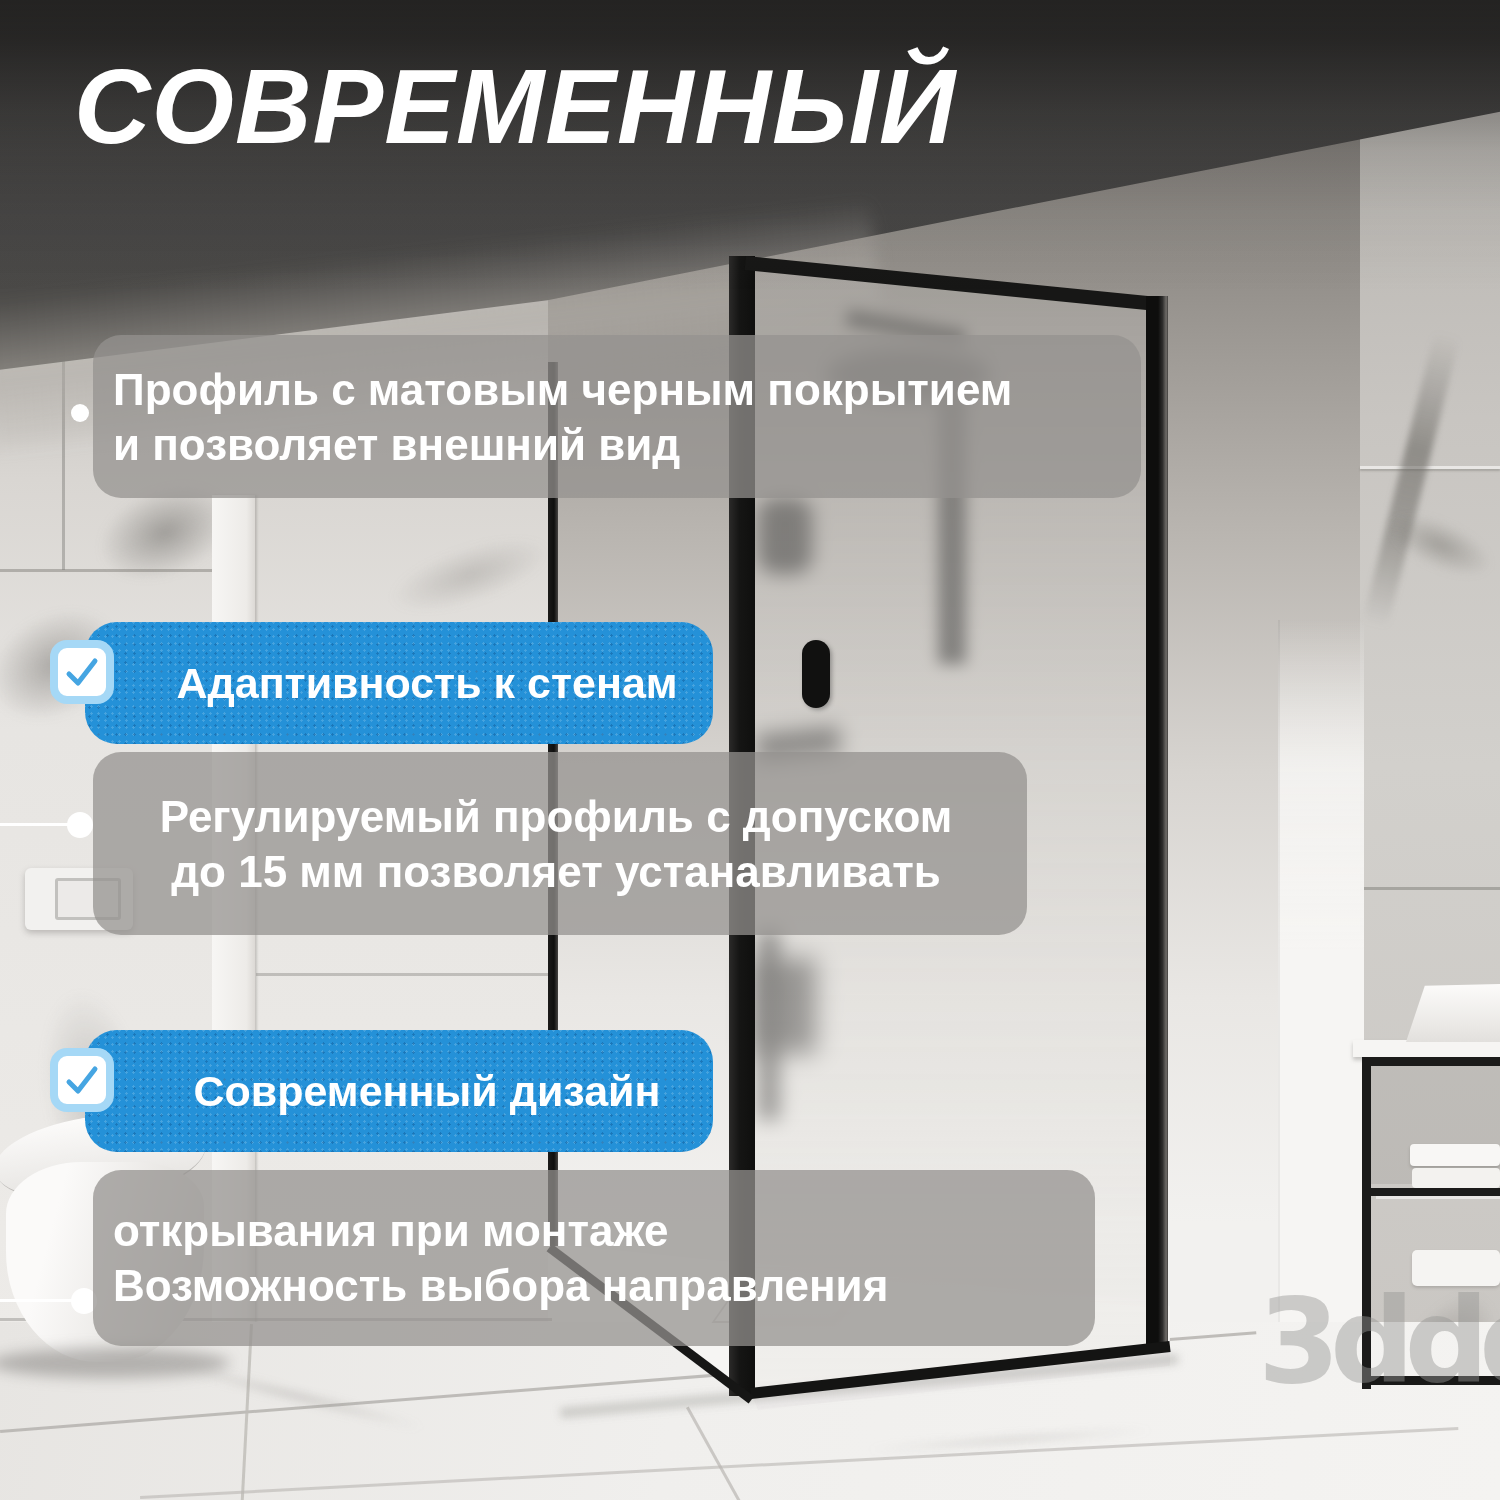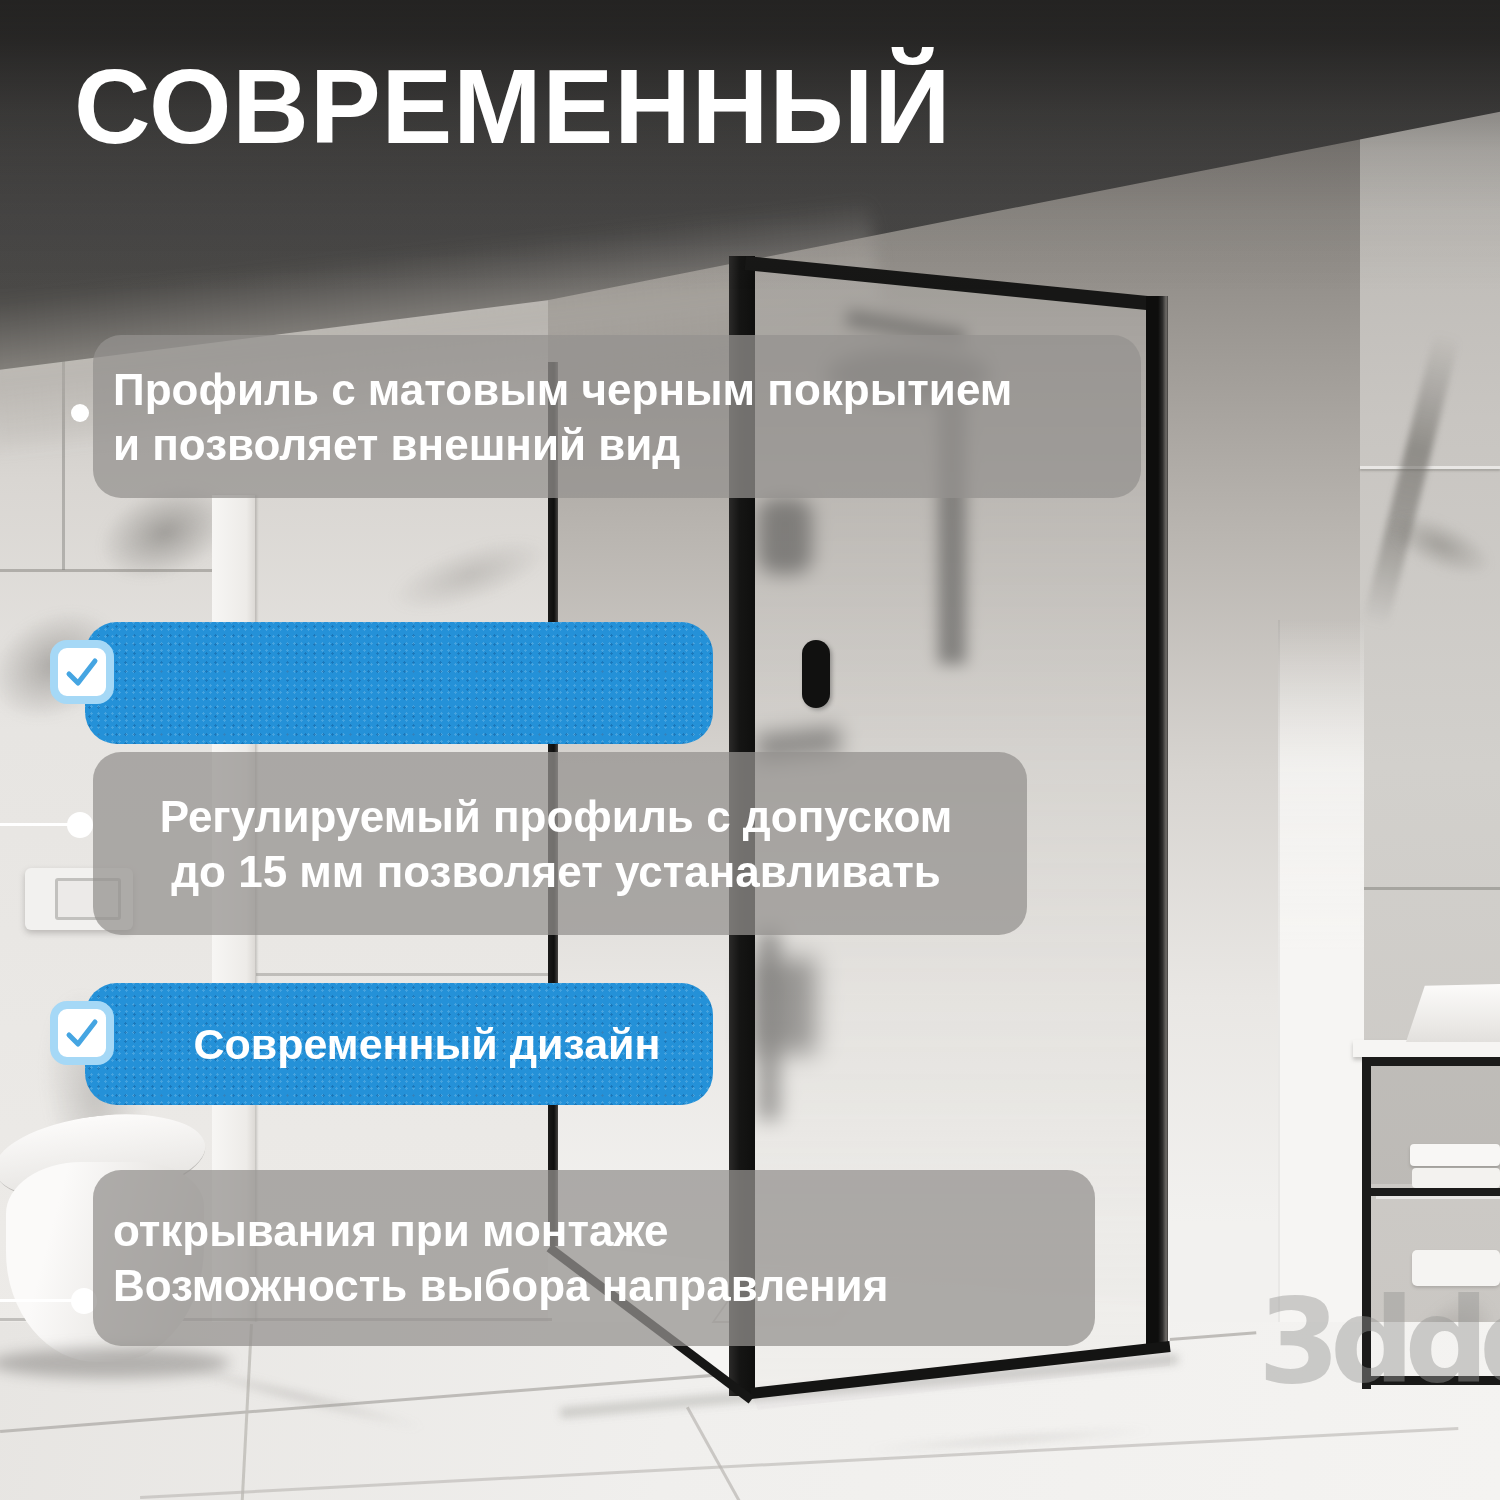--- a/index.html
+++ b/index.html
@@ -10,21 +10,21 @@
   #scene{position:absolute;inset:0;}
   .vein{position:absolute;filter:blur(4px);}
   .groutline{position:absolute;}
   
   .shade-top{position:absolute;left:0;top:0;width:1500px;height:470px;
     background:linear-gradient(180deg,
       rgba(33,32,31,0.88) 0%, rgba(33,32,31,0.78) 8%,
       rgba(35,34,33,0.52) 16%, rgba(40,39,38,0.30) 24%,
       rgba(45,44,42,0.16) 32%, rgba(52,51,49,0.06) 45%, rgba(60,59,57,0) 62%);}
   .title{position:absolute;left:74px;top:54px;color:#fff;font-weight:700;
-    font-size:106px;line-height:105px;letter-spacing:1px;}
+    font-size:106px;line-height:105px;letter-spacing:1px;font-style:italic;}
   .title span{display:block;}
   .panel{position:absolute;background:var(--panel-gray,rgba(148,146,143,0.74));
     border-radius:28px;color:#fff;font-weight:700;font-size:44px;line-height:55px;
     display:flex;flex-direction:column;justify-content:center;
     padding:0 28px 0 20px;box-sizing:border-box;}
   .badge{position:absolute;width:628px;height:122px;border-radius:32px;
     background-color:var(--accent-blue,#2491d8);
     background-image:radial-gradient(rgba(12,74,128,0.35) 1.2px,transparent 1.4px),
                      radial-gradient(rgba(255,255,255,0.16) 1px,transparent 1.2px);
     background-size:9px 9px,7px 7px;background-position:0 0,3px 4px;
@@ -179,30 +179,31 @@
     <div>Профиль с матовым черным покрытием</div>
     <div>и позволяет внешний вид</div>
   </div>
 
   <div class="badge" style="left:85px;top:622px;">
     <div class="checkbox">
       <svg width="44" height="44" viewBox="0 0 44 44" fill="none">
         <polyline points="9,24 18,33 35,11" stroke="currentColor" stroke-width="5" stroke-linecap="round" stroke-linejoin="round"></polyline>
       </svg>
     </div>
+    <span>Адаптивность к стенам</span>
   </div>
 
   <div class="cline" style="left:0;top:823px;width:70px;"></div>
   <div class="dot" style="left:67px;top:812px;width:26px;height:26px;"></div>
   <div class="panel" style="left:93px;top:752px;width:934px;height:183px;align-items:center;">
     <div>Регулируемый профиль с допуском</div>
     <div>до 15 мм позволяет устанавливать</div>
   </div>
 
-  <div class="badge" style="left:85px;top:983px;">
+  <div class="badge" style="left:85px;top:1030px;">
     <div class="checkbox">
       <svg width="44" height="44" viewBox="0 0 44 44" fill="none">
         <polyline points="9,24 18,33 35,11" stroke="currentColor" stroke-width="5" stroke-linecap="round" stroke-linejoin="round"></polyline>
       </svg>
     </div>
     <span>Современный дизайн</span>
   </div>
 
   <div class="cline" style="left:0;top:1299px;width:72px;"></div>
   <div class="dot" style="left:71px;top:1288px;width:26px;height:26px;"></div>

